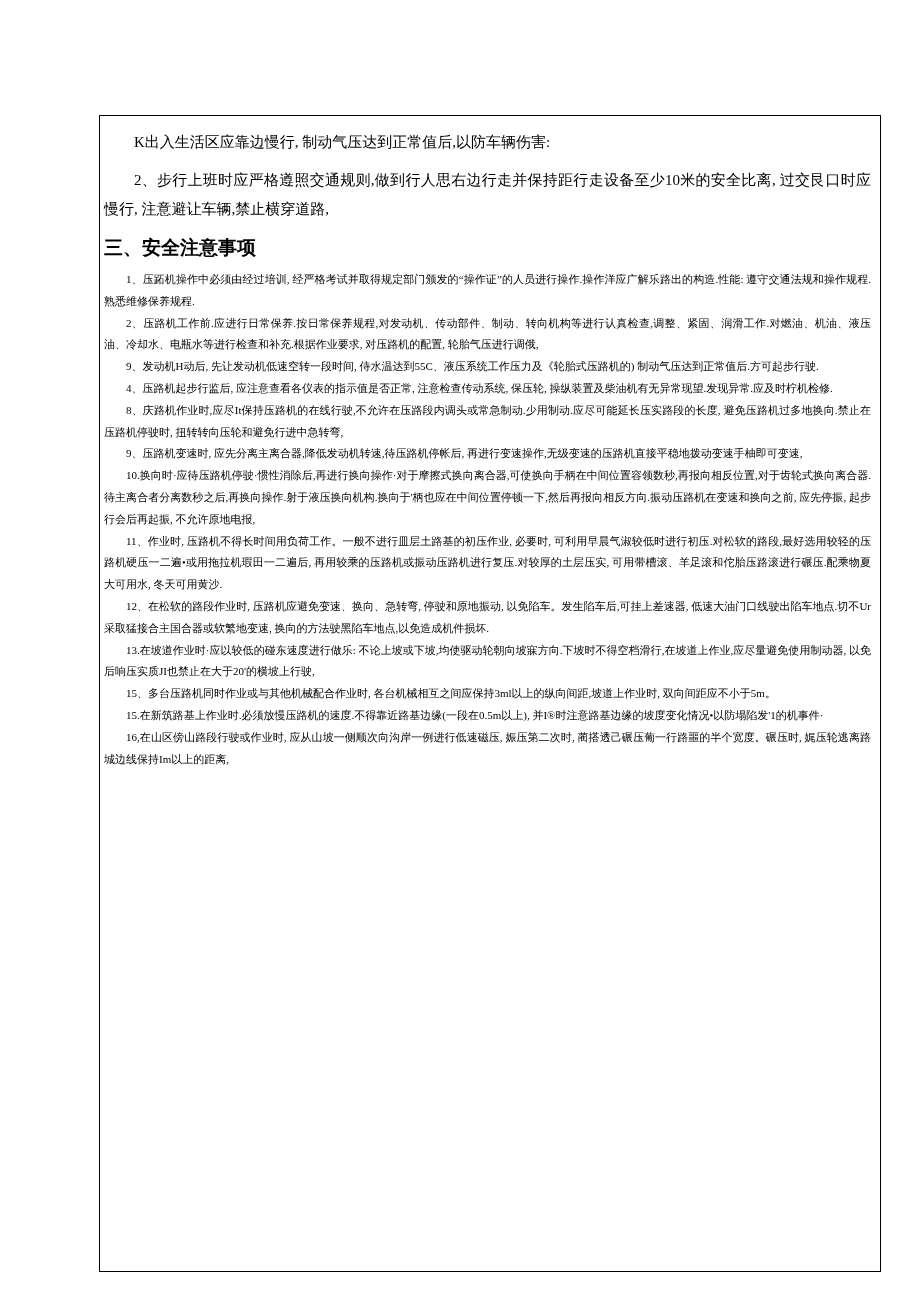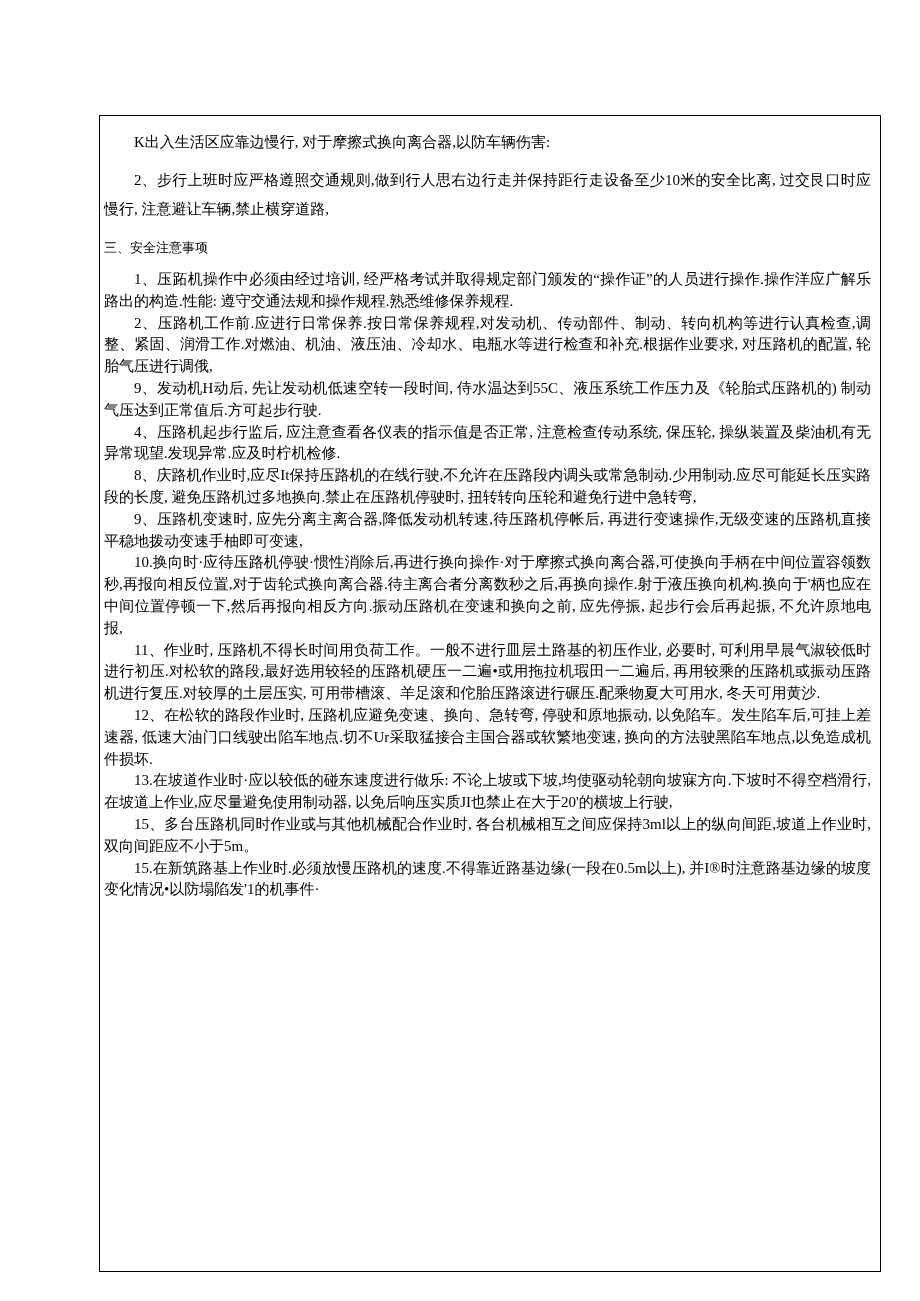--- a/index.html
+++ b/index.html
@@ -27,56 +27,57 @@
   }
   .intro p {
     font-size: 15px;
     line-height: 29px;
     margin: 0 0 9px 0;
     text-indent: 2em;
     text-align: justify;
     word-break: break-all;
   }
   .heading {
-    font-size: 13px;
-    font-weight: normal;
+    font-size: 19px;
+    font-weight: bold;
     line-height: 29px;
     margin: 0 0 7px 0;
   }
   .items p {
-    font-size: 15px;
+    font-size: 11px;
     line-height: 21.8px;
     margin: 0;
     text-indent: 2em;
     text-align: justify;
     word-break: break-all;
   }
 </style>
 </head>
 <body>
 
 <div class="page">
   <div class="cell">
 
     <div class="intro">
-      <p>K出入生活区应靠边慢行, 对于摩擦式换向离合器,以防车辆伤害:</p>
+      <p>K出入生活区应靠边慢行, 制动气压达到正常值后,以防车辆伤害:</p>
       <p>2、步行上班时应严格遵照交通规则,做到行人思右边行走并保持距行走设备至少10米的安全比离, 过交艮口时应慢行, 注意避让车辆,禁止横穿道路,</p>
     </div>
 
     <h3 class="heading">三、安全注意事项</h3>
 
     <div class="items">
       <p>1、压跖机操作中必须由经过培训, 经严格考试并取得规定部门颁发的“操作证”的人员进行操作.操作洋应广解乐路出的构造.性能: 遵守交通法规和操作规程.熟悉维修保养规程.</p>
       <p>2、压路机工作前.应进行日常保养.按日常保养规程,对发动机、传动部件、制动、转向机构等进行认真检查,调整、紧固、润滑工作.对燃油、机油、液压油、冷却水、电瓶水等进行检查和补充.根据作业要求, 对压路机的配置, 轮胎气压进行调俄,</p>
       <p>9、发动机H动后, 先让发动机低速空转一段时间, 侍水温达到55C、液压系统工作压力及《轮胎式压路机的) 制动气压达到正常值后.方可起步行驶.</p>
       <p>4、压路机起步行监后, 应注意查看各仪表的指示值是否正常, 注意检查传动系统, 保压轮, 操纵装置及柴油机有无异常现望.发现异常.应及时柠机检修.</p>
       <p>8、庆路机作业时,应尽It保持压路机的在线行驶,不允许在压路段内调头或常急制动.少用制动.应尽可能延长压实路段的长度, 避免压路机过多地换向.禁止在压路机停驶时, 扭转转向压轮和避免行进中急转弯,</p>
       <p>9、压路机变速时, 应先分离主离合器,降低发动机转速,待压路机停帐后, 再进行变速操作,无级变速的压路机直接平稳地拨动变速手柚即可变速,</p>
       <p>10.换向时·应待压路机停驶·惯性消除后,再进行换向操作·对于摩擦式换向离合器,可使换向手柄在中间位置容领数秒,再报向相反位置,对于齿轮式换向离合器.待主离合者分离数秒之后,再换向操作.射于液压换向机构.换向于'柄也应在中间位置停顿一下,然后再报向相反方向.振动压路机在变速和换向之前, 应先停振, 起步行会后再起振, 不允许原地电报,</p>
       <p>11、作业时, 压路机不得长时间用负荷工作。一般不进行皿层土路基的初压作业, 必要时, 可利用早晨气淑较低时进行初压.对松软的路段,最好选用较轻的压路机硬压一二遍•或用拖拉机瑕田一二遍后, 再用较乘的压路机或振动压路机进行复压.对较厚的土层压实, 可用带槽滚、羊足滚和佗胎压路滚进行碾压.配乘物夏大可用水, 冬天可用黄沙.</p>
       <p>12、在松软的路段作业时, 压路机应避免变速、换向、急转弯, 停驶和原地振动, 以免陷车。发生陷车后,可挂上差速器, 低速大油门口线驶出陷车地点.切不Ur采取猛接合主国合器或软繁地变速, 换向的方法驶黑陷车地点,以免造成机件损坏.</p>
       <p>13.在坡道作业时·应以较低的碰东速度进行做乐: 不论上坡或下坡,均使驱动轮朝向坡寐方向.下坡时不得空档滑行,在坡道上作业,应尽量避免使用制动器, 以免后响压实质JI也禁止在大于20'的横坡上行驶,</p>
       <p>15、多台压路机同时作业或与其他机械配合作业时, 各台机械相互之间应保持3ml以上的纵向间距,坡道上作业时, 双向间距应不小于5m。</p>
       <p>15.在新筑路基上作业时.必须放慢压路机的速度.不得靠近路基边缘(一段在0.5m以上), 并I®时注意路基边缘的坡度变化情况•以防塌陷发'1的机事件·</p>
+      <p>16,在山区傍山路段行驶或作业时, 应从山坡一侧顺次向沟岸一例进行低速磁压, 娠压第二次时, 蔺搭透己碾压葡一行路噩的半个宽度。碾压时, 娓压轮逃离路城边线保持Im以上的距离,</p>
     </div>
 
   </div>
 </div>
 
 </body></html>

